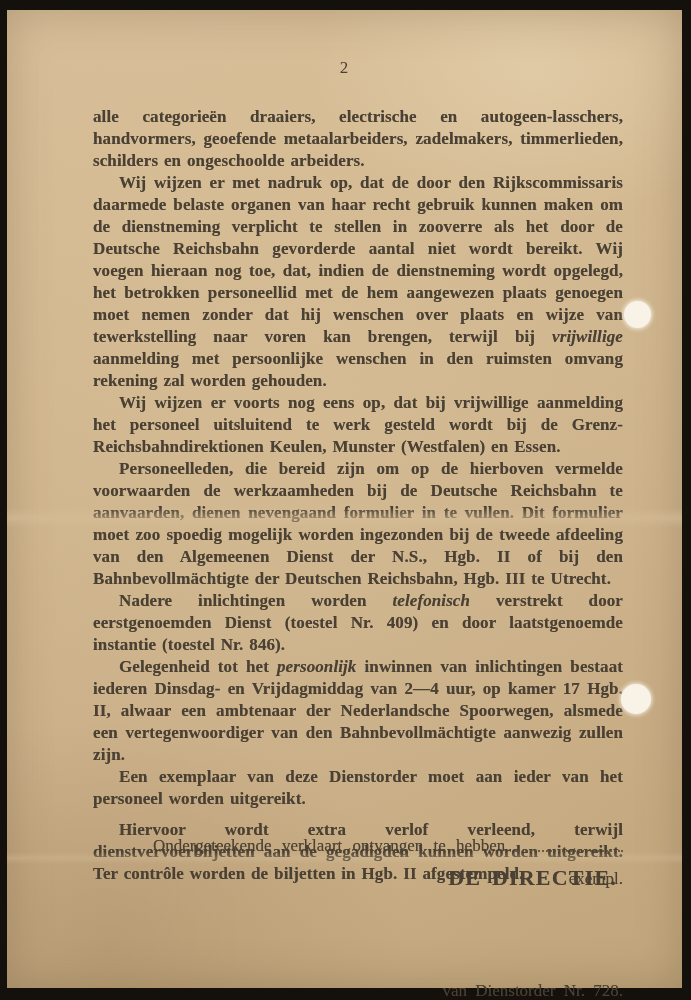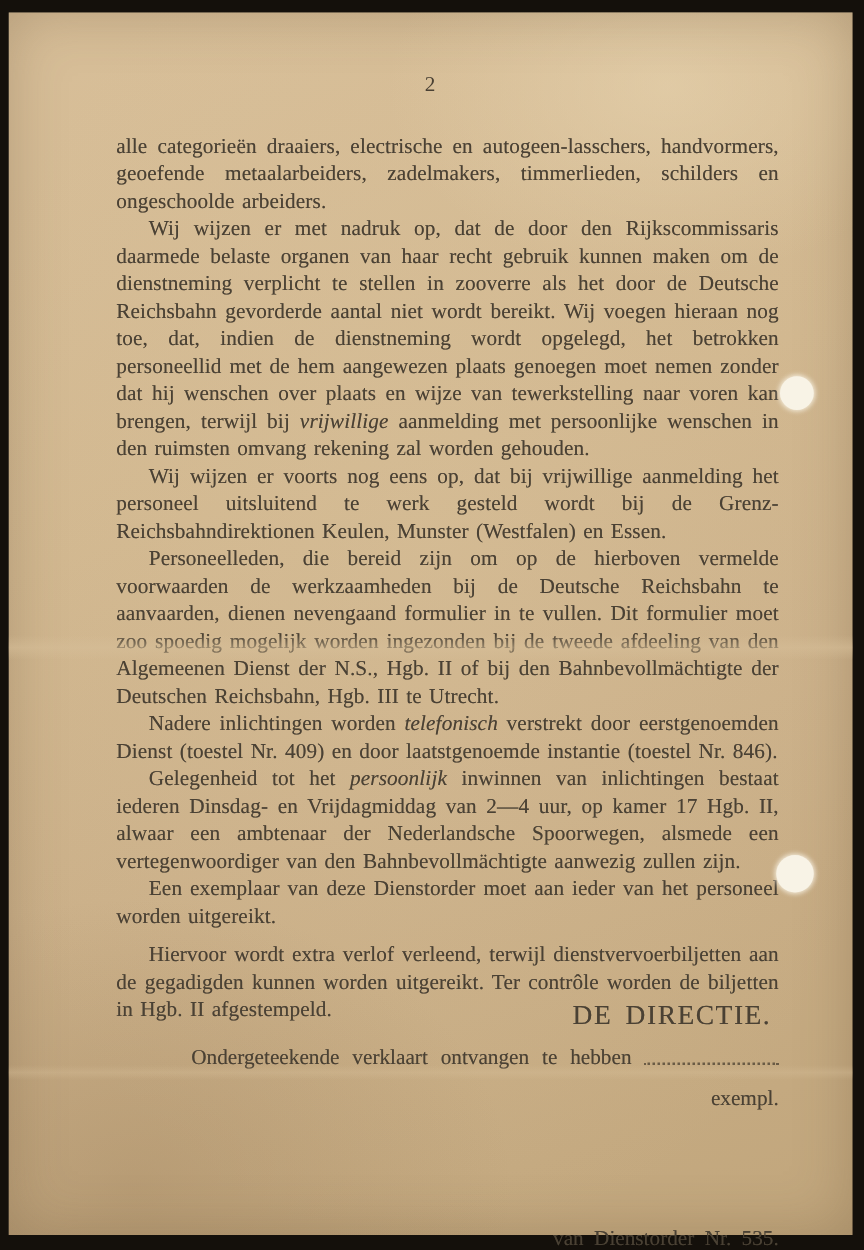--- a/index.html
+++ b/index.html
@@ -20,20 +20,21 @@
   }
   .page-number{
     position:absolute;top:48px;left:0;right:0;text-align:center;
     font-size:17px;letter-spacing:1px;
   }
   .content{
     position:absolute;top:96px;left:86px;width:530px;
     font-size:17px;line-height:22px;text-align:justify;
     word-spacing:1.5px;letter-spacing:.1px;
     text-shadow:0 0 .5px rgba(74,65,52,.55);
+    font-weight:bold;
   }
   .content p{margin:0;}
   .content p.indent{text-indent:26px;}
   .content p.gap-before{margin-top:9px;}
   .signature{
     text-align:right;padding-right:6px;margin-top:-18px;
     font-size:22px;letter-spacing:1.2px;word-spacing:4px;
   }
   .form{
     position:absolute;top:826px;left:86px;width:530px;
@@ -107,21 +108,21 @@
   <div class="form">
 
     <div class="form-line fl-receipt">
       <span class="lead">Ondergeteekende verklaart ontvangen te hebben</span>
       <span class="dotline grow"></span>
     </div>
 
     <div class="form-line fl-exempl">
       <span>exempl.</span>
       <span class="dotline"></span>
-      <span class="tail">van Dienstorder Nr. 535.</span>
+      <span class="tail">van Dienstorder Nr. 728.</span>
     </div>
 
     <div class="form-line fl-date">
       <span class="dotline d1"></span>
       <span class="den">, den</span>
       <span class="dotline d2 grow"></span>
       <span>1942.</span>
     </div>
 
     <div class="form-line fl-sign">

